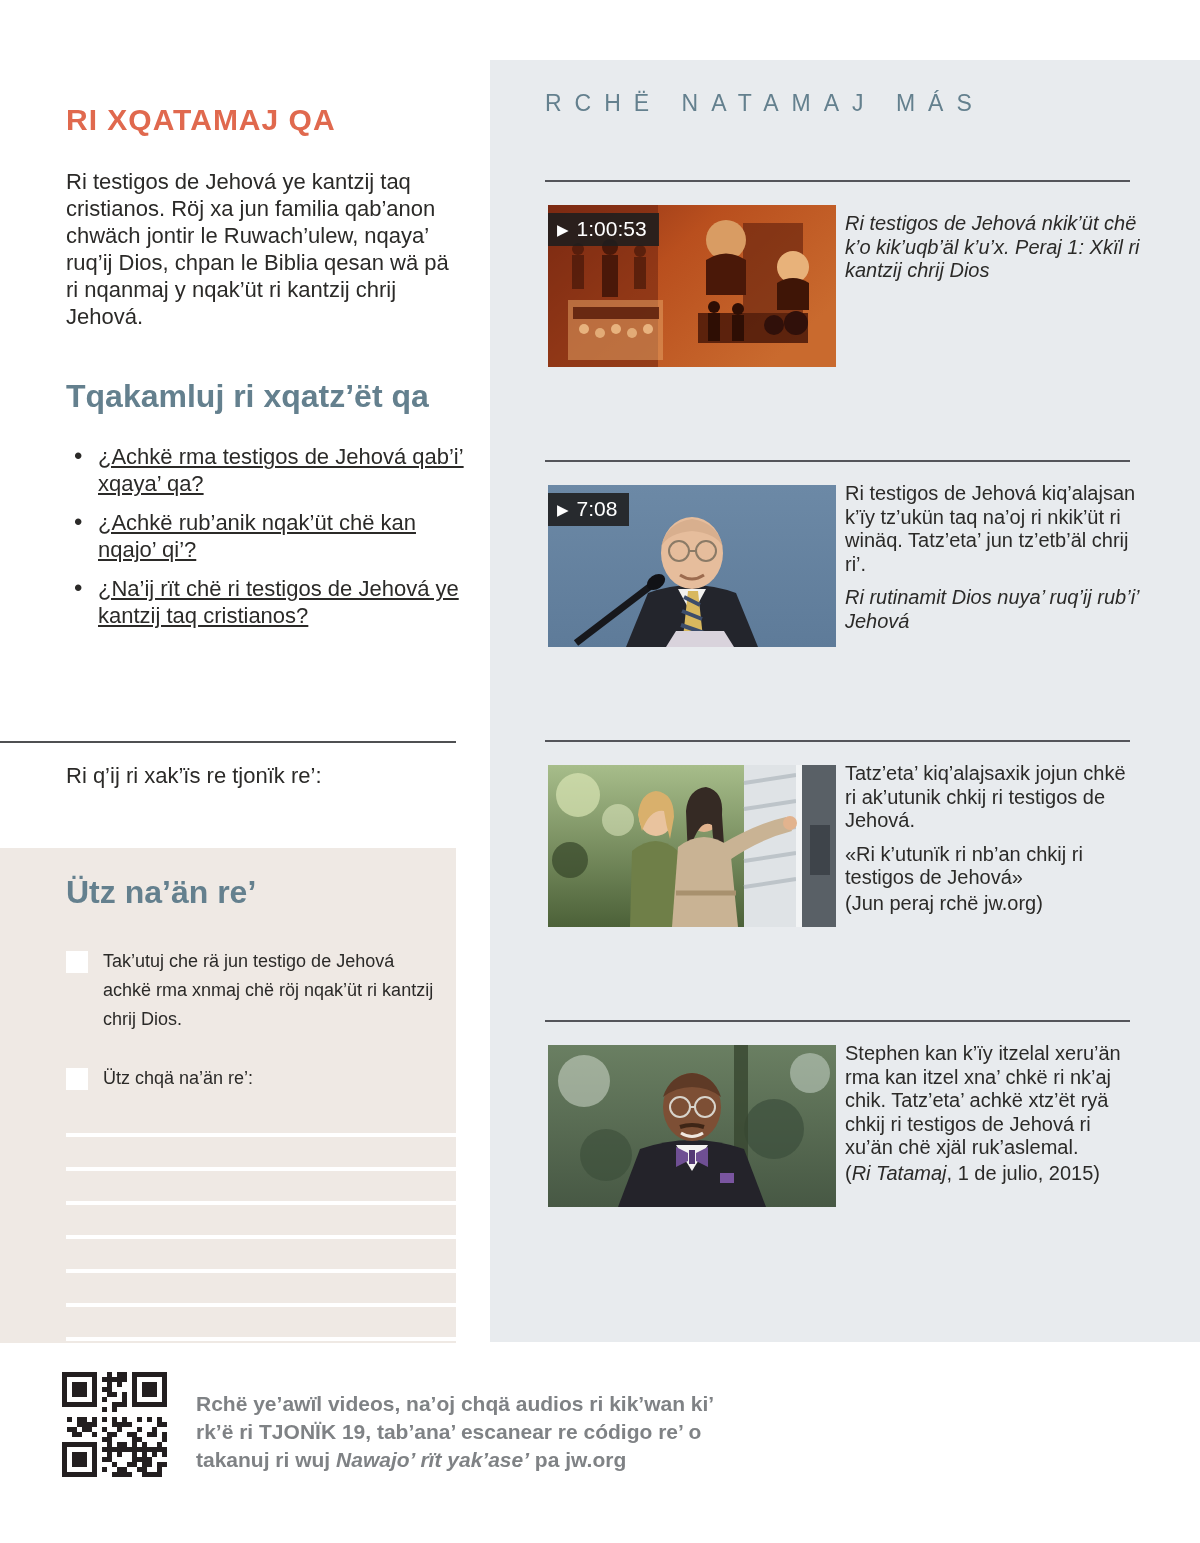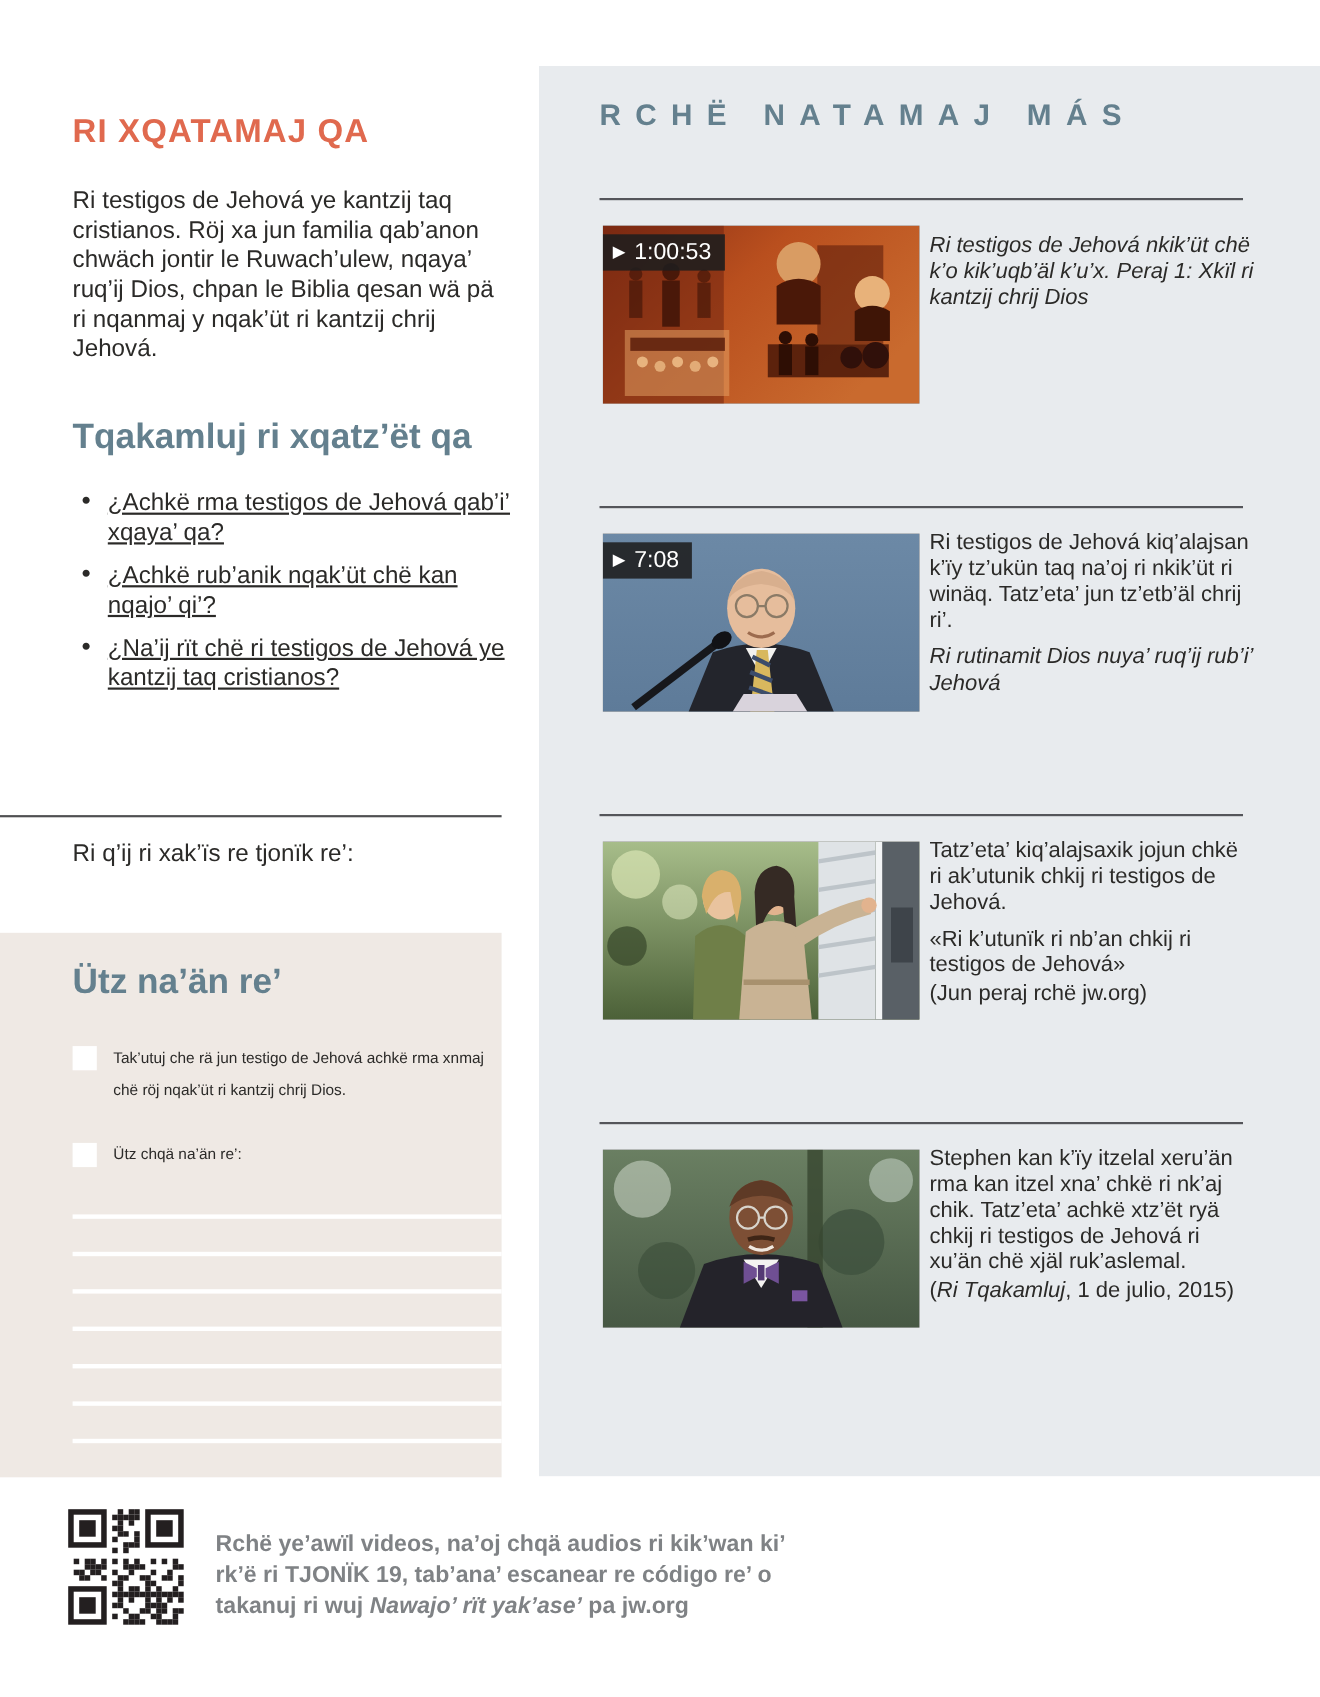--- a/index.html
+++ b/index.html
@@ -29,32 +29,32 @@
   .left-divider {
     position:absolute; left:0; top:741px; width:456px; height:0;
     border:none; border-top:2px solid #4f5052; margin:0;
   }
   .date-line { position:absolute; left:66px; top:763px; margin:0; font-size:22px; }
   .goal-box {
     position:absolute; left:0; top:848px; width:456px; height:495px;
     background:#efe9e4; box-sizing:border-box; padding:26px 0 0 66px;
   }
   .goal-box h2 { margin:0 0 36px 0; font-size:32px; font-weight:bold; color:#64808e; }
-  .check-item { display:flex; gap:15px; width:375px; font-size:14px; line-height:29px; margin-bottom:30px; }
+  .check-item { display:flex; gap:15px; width:375px; font-size:18px; line-height:29px; margin-bottom:30px; }
   .checkbox { flex:none; width:22px; height:22px; background:#ffffff; margin-top:4px; }
   .wlines { margin-top:40px; width:390px; }
   .wline { height:4px; background:#ffffff; margin-bottom:30px; }
   
   .panel {
     position:absolute; left:490px; top:60px; width:710px; height:1282px;
     background:#e8ebee;
   }
   .h-slate-right {
     position:absolute; left:55px; top:30px; margin:0;
-    font-size:27px; font-weight:bold; color:#64808e; letter-spacing:13px; white-space:nowrap;
+    font-size:23px; font-weight:normal; color:#64808e; letter-spacing:13px; white-space:nowrap;
   }
   .rule { position:absolute; left:55px; width:585px; height:0; border:none; border-top:2px solid #54555a; margin:0; }
   .r1 { top:120px; } .r2 { top:400px; } .r3 { top:680px; } .r4 { top:960px; }
   .entry { position:absolute; left:0; width:710px; }
   .e1 { top:145px; } .e2 { top:425px; } .e3 { top:705px; } .e4 { top:985px; }
   .thumb {
     position:absolute; left:58px; top:0; width:288px; height:162px; overflow:hidden; background:#999;
   }
   .thumb svg { display:block; width:288px; height:162px; }
   .badge {
@@ -278,21 +278,21 @@
           <path d="M115 52 Q122 30 144 28 Q166 30 173 52 Q160 42 144 42 Q128 42 115 52" fill="#5e3a26"></path>
           <circle cx="132" cy="62" r="10" fill="none" stroke="#d8d4cc" stroke-width="2"></circle>
           <circle cx="157" cy="62" r="10" fill="none" stroke="#d8d4cc" stroke-width="2"></circle>
           <line x1="142" y1="62" x2="147" y2="62" stroke="#d8d4cc" stroke-width="2"></line>
           <path d="M132 82 Q144 78 156 82" fill="none" stroke="#3e2516" stroke-width="4"></path>
           <path d="M133 88 Q144 95 155 88" fill="none" stroke="#f0e8e0" stroke-width="3"></path>
         </svg>
       </div>
       <div class="etext">
         <p class="desc">Stephen kan k’ïy itzelal xeru’än rma kan itzel xna’ chkë ri nk’aj chik. Tatz’eta’ achkë xtz’ët ryä chkij ri testigos de Jehová ri xu’än chë xjäl ruk’aslemal.</p>
-        <p class="esource"><span>(</span><em>Ri Tqakamluj</em><span>, 1 de julio, 2015)</span></p>
+        <p class="esource"><span>(</span><em>Ri Tatamaj</em><span>, 1 de julio, 2015)</span></p>
       </div>
     </div>
   </div>
 
   <div class="qr">
     <div class="qr-cells">
         <div class="qm" style="left: 45px; top: 0px;"></div>
         <div class="qm" style="left: 55px; top: 0px;"></div>
         <div class="qm" style="left: 60px; top: 0px;"></div>
         <div class="qm" style="left: 40px; top: 5px;"></div>

